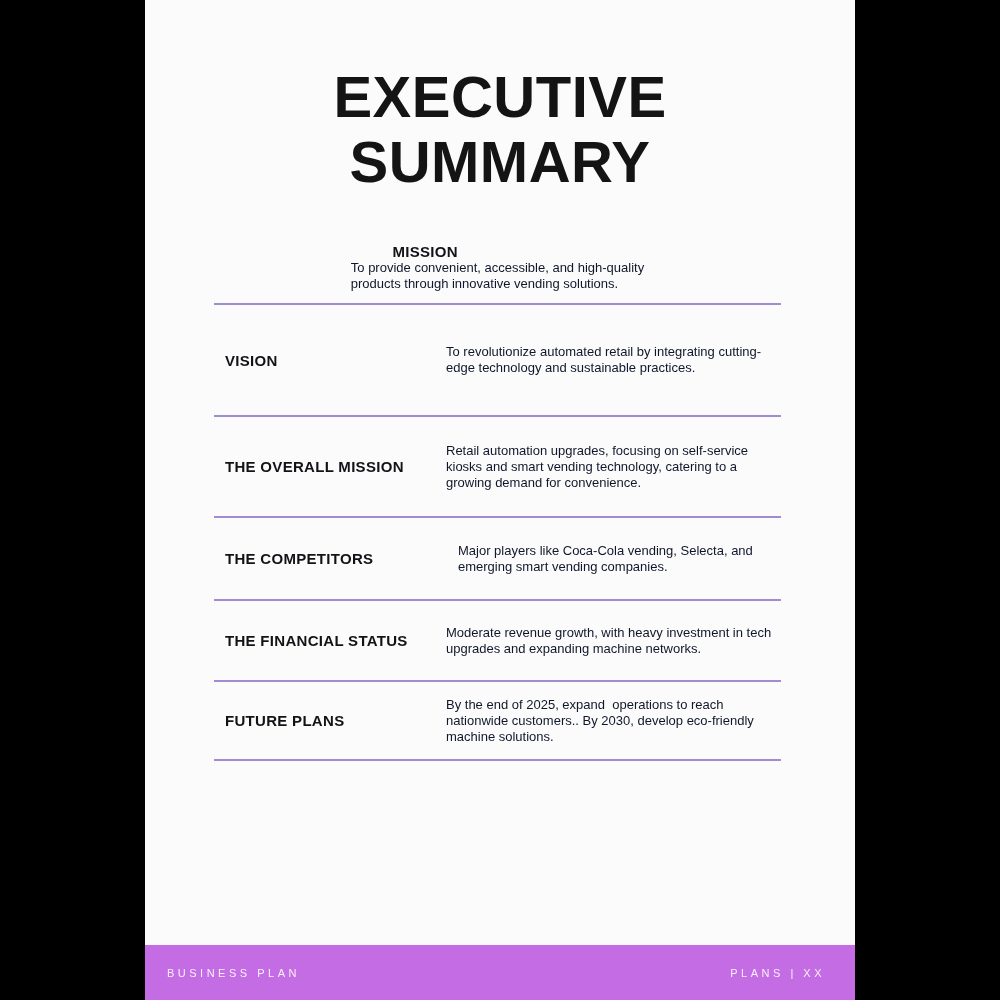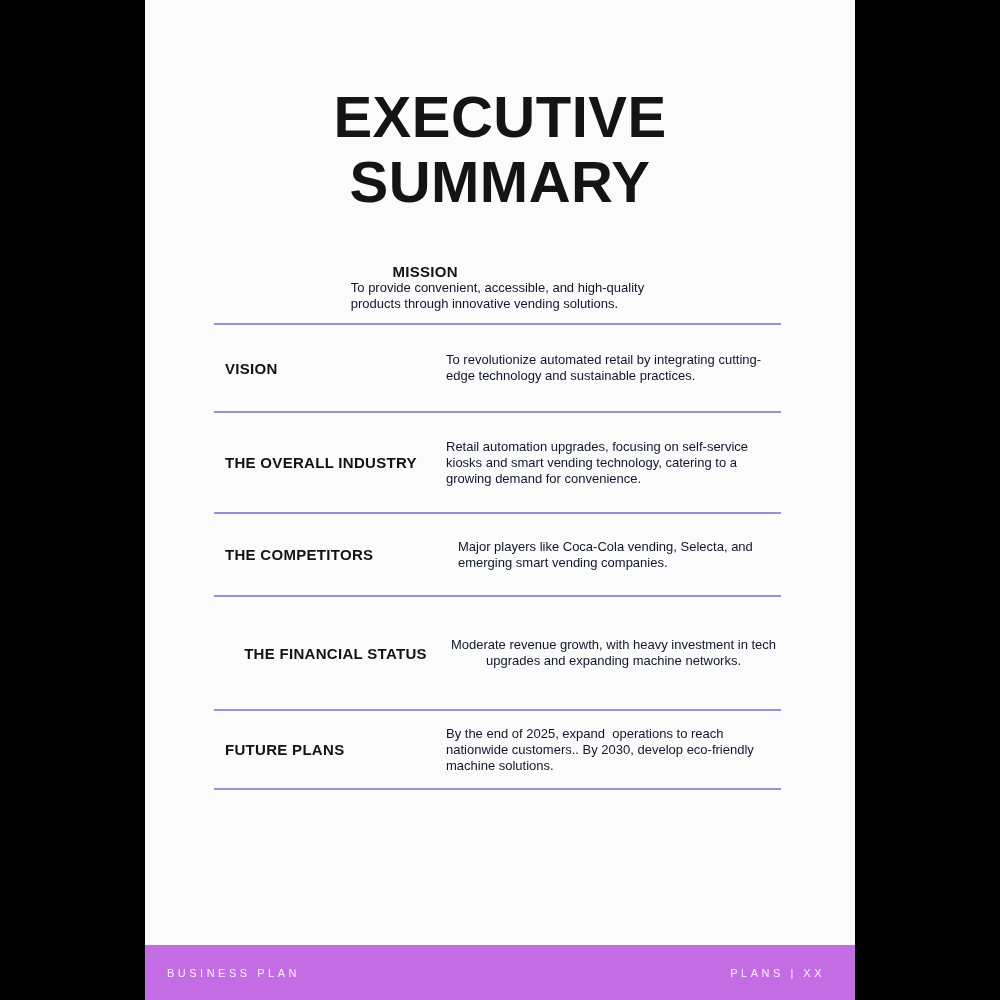--- a/index.html
+++ b/index.html
@@ -16,21 +16,21 @@
   }
   .page {
     position: absolute;
     left: 145px;
     top: 0;
     width: 710px;
     height: 1000px;
     background: var(--page-bg, #fcfbfc);
   }
   .title {
-    padding-top: 84px;
+    padding-top: 64px;
     text-align: center;
     font-size: 58px;
     line-height: 65px;
     font-weight: 800;
     letter-spacing: 0.5px;
     color: #141414;
     white-space: pre-line;
   }
   .summary-table {
     margin-left: 69px;
@@ -89,40 +89,40 @@
 SUMMARY</div>
 
   <div class="summary-table">
 
     <div class="row" style="height:62px;flex-direction:column;">
       <div class="row-label">MISSION</div>
       <div class="row-desc">To provide convenient, accessible, and high-quality
 products through innovative vending solutions.</div>
     </div>
 
-    <div class="row" style="height:88px;">
+    <div class="row" style="height:112px;">
       <div class="row-label">VISION</div>
       <div class="row-desc">To revolutionize automated retail by integrating cutting-
 edge technology and sustainable practices.</div>
     </div>
 
     <div class="row" style="height:101px;">
-      <div class="row-label">THE OVERALL INDUSTRY</div>
+      <div class="row-label">THE OVERALL MISSION</div>
       <div class="row-desc">Retail automation upgrades, focusing on self-service
 kiosks and smart vending technology, catering to a
 growing demand for convenience.</div>
     </div>
 
     <div class="row" style="height:83px;gap:12px;">
       <div class="row-label">THE COMPETITORS</div>
       <div class="row-desc">Major players like Coca-Cola vending, Selecta, and
 emerging smart vending companies.</div>
     </div>
 
-    <div class="row" style="height:114px;text-align:center;">
+    <div class="row" style="height:81px;">
       <div class="row-label">THE FINANCIAL STATUS</div>
       <div class="row-desc">Moderate revenue growth, with heavy investment in tech
 upgrades and expanding machine networks.</div>
     </div>
 
     <div class="row" style="height:79px;">
       <div class="row-label">FUTURE PLANS</div>
       <div class="row-desc">By the end of 2025, expand  operations to reach
 nationwide customers.. By 2030, develop eco-friendly
 machine solutions.</div>

